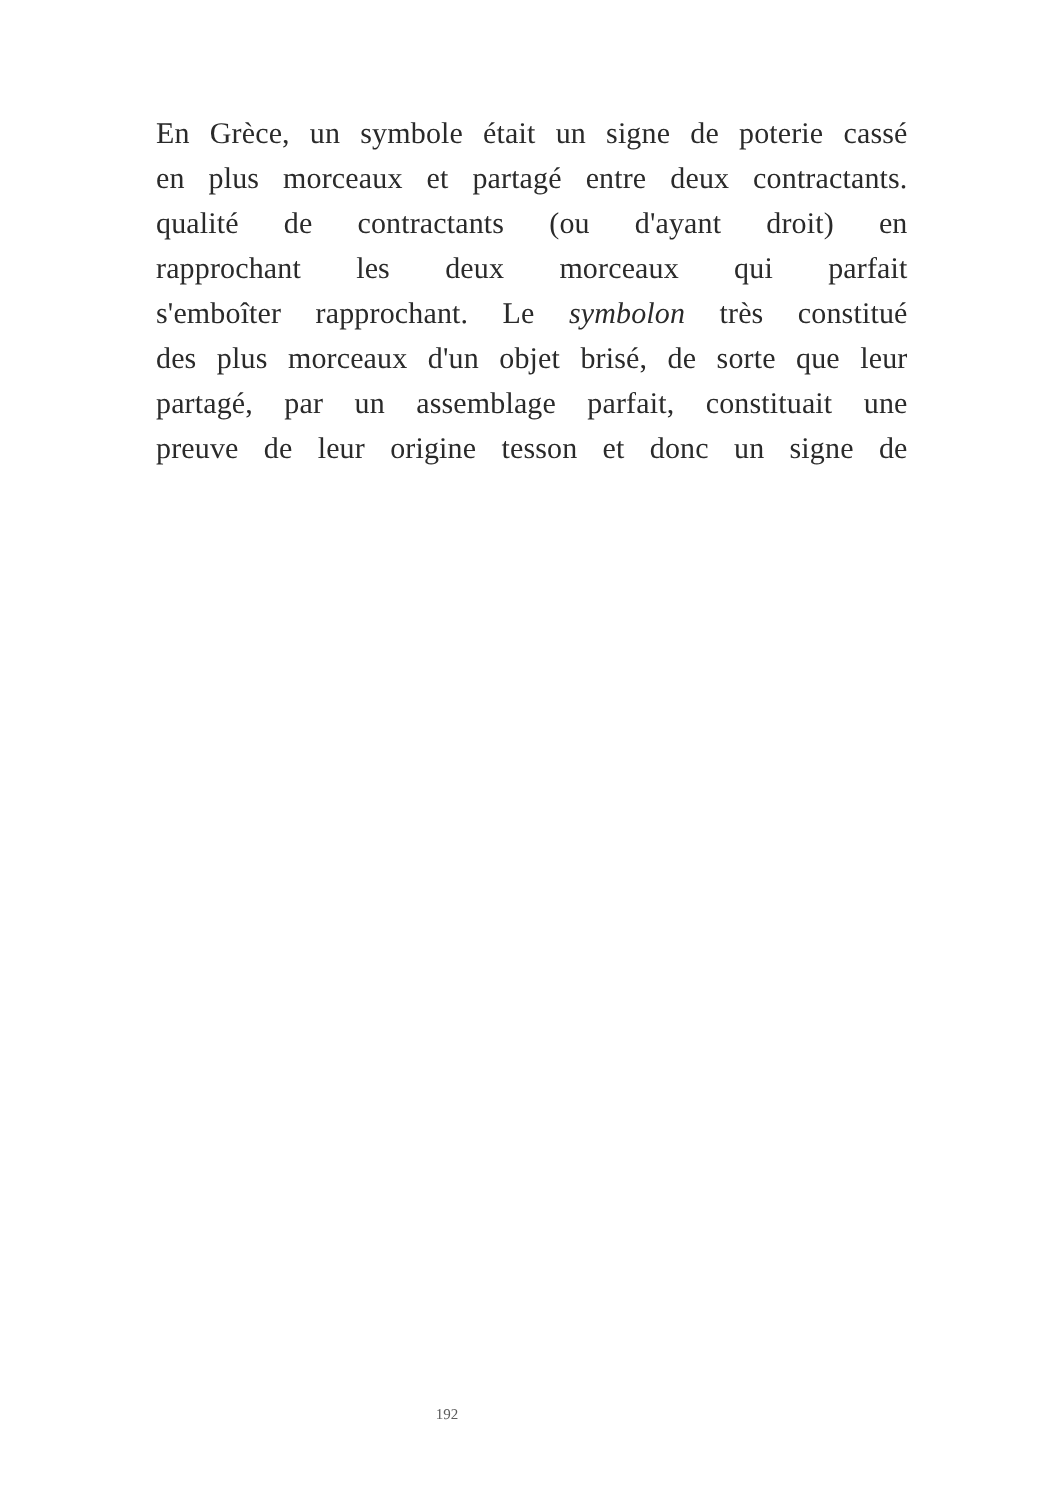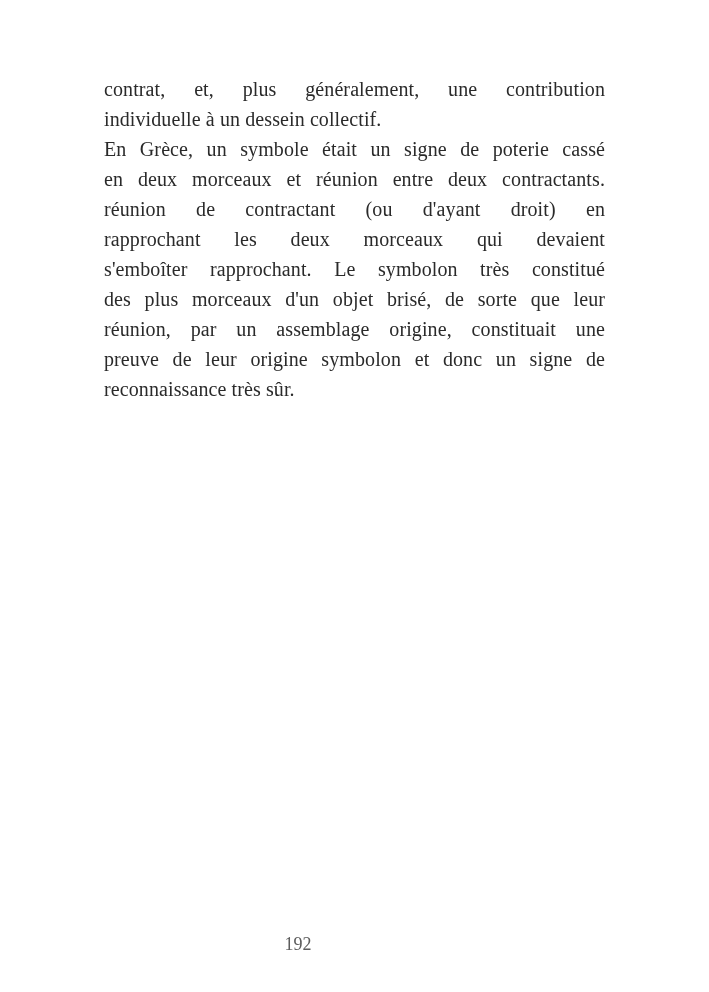--- a/index.html
+++ b/index.html
@@ -35,48 +35,44 @@
   }
   .line {
     text-align: justify;
     text-align-last: justify;
   }
   .line.no-justify {
     text-align: left;
     text-align-last: auto;
   }
   .italic {
+    font-style: italic;
     margin-top: 25px;
   }
   .page-footer {
     position: absolute;
     top: 936px;
     left: 0;
     width: 596px;
     text-align: center;
-    font-size: 18px;
+    font-size: 10px;
     line-height: 16px;
     color: #5c5c5c;
   }
 </style>
 </head>
 <body>
 
 <div class="page">
   <div class="text-block">
       <div class="paragraph">
-        <div class="line"><span>contrat, et, plus généralement, une contribution</span></div>
-        <div class="line no-justify"><span>individuelle à un dessein collectif.</span></div>
-      </div>
-      <div class="paragraph">
         <div class="line"><span>En Grèce, un symbole était un signe de poterie cassé</span></div>
-        <div class="line"><span>en deux morceaux et réunion entre deux contractants.</span></div>
-        <div class="line"><span>réunion de contractant (ou d'ayant droit) en</span></div>
-        <div class="line"><span>rapprochant les deux morceaux qui devaient</span></div>
+        <div class="line"><span>en plus morceaux et partagé entre deux contractants.</span></div>
+        <div class="line"><span>qualité de contractants (ou d'ayant droit) en</span></div>
+        <div class="line"><span>rapprochant les deux morceaux qui parfait</span></div>
         <div class="line"><span>s'emboîter rapprochant. Le </span><span class="italic">symbolon</span><span> très constitué</span></div>
         <div class="line"><span>des plus morceaux d'un objet brisé, de sorte que leur</span></div>
-        <div class="line"><span>réunion, par un assemblage origine, constituait une</span></div>
-        <div class="line"><span>preuve de leur origine symbolon et donc un signe de</span></div>
-        <div class="line no-justify"><span>reconnaissance très sûr.</span></div>
+        <div class="line"><span>partagé, par un assemblage parfait, constituait une</span></div>
+        <div class="line"><span>preuve de leur origine tesson et donc un signe de</span></div>
       </div>
     </div>
   <div class="page-footer">192</div>
 </div>
 
 </body></html>

